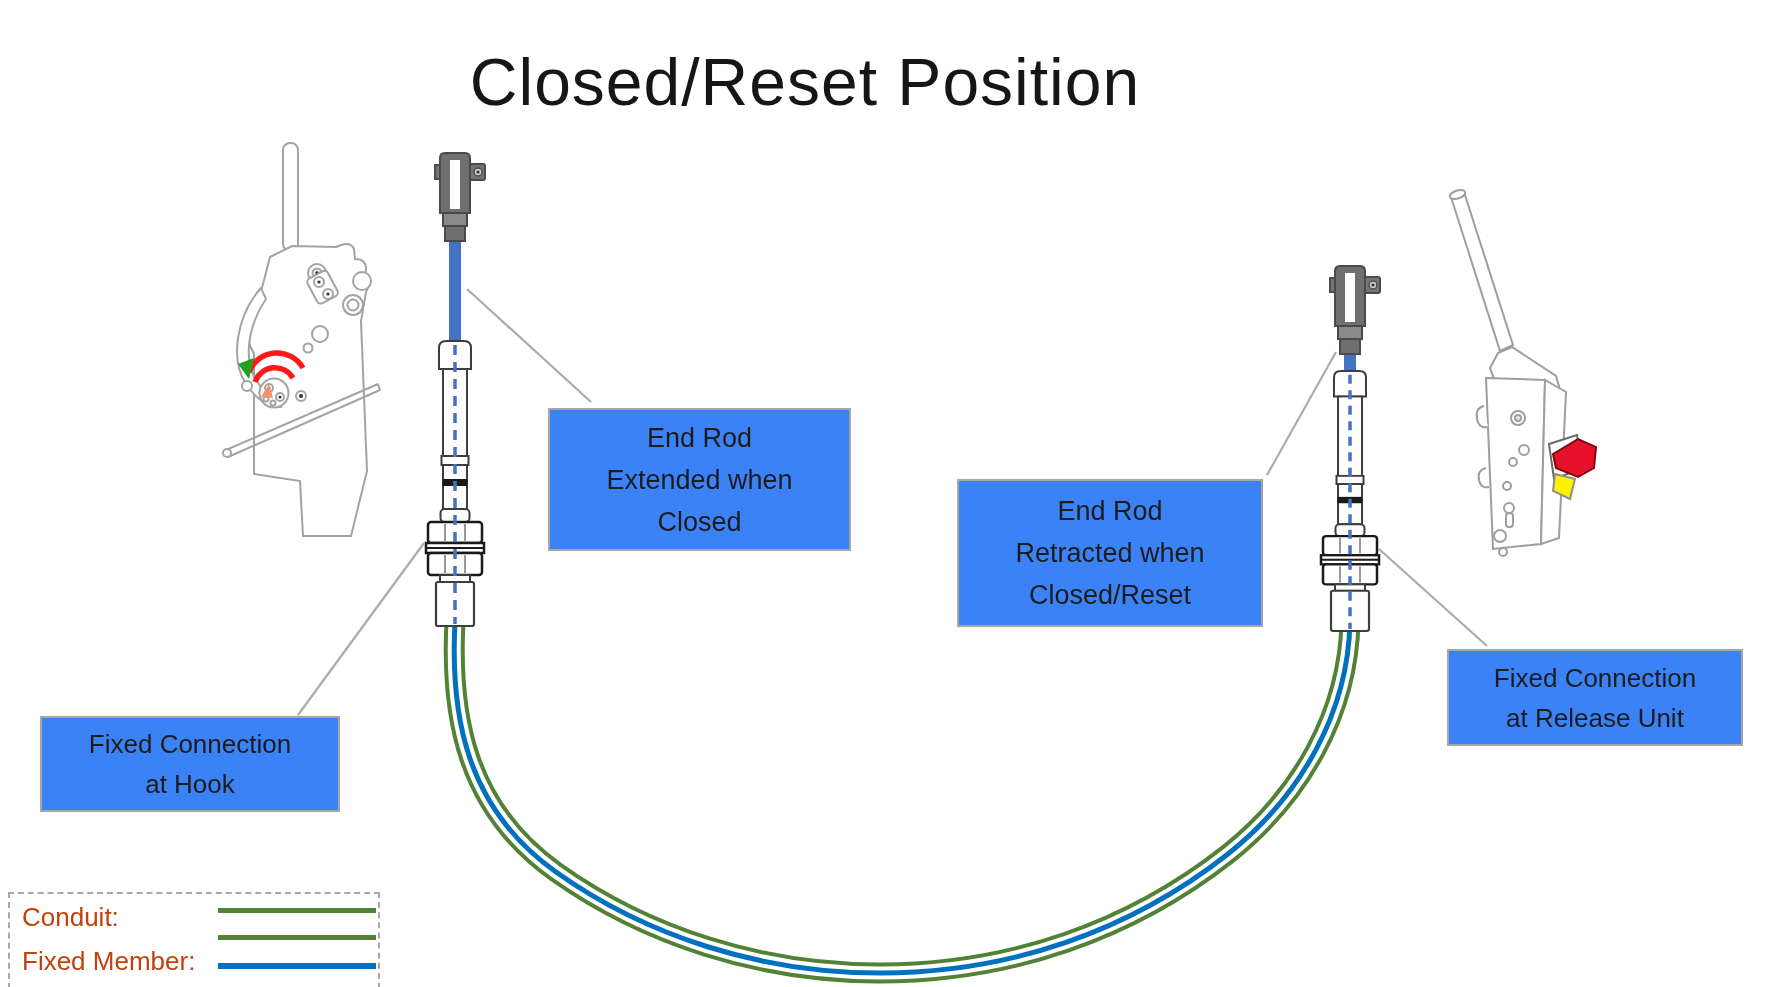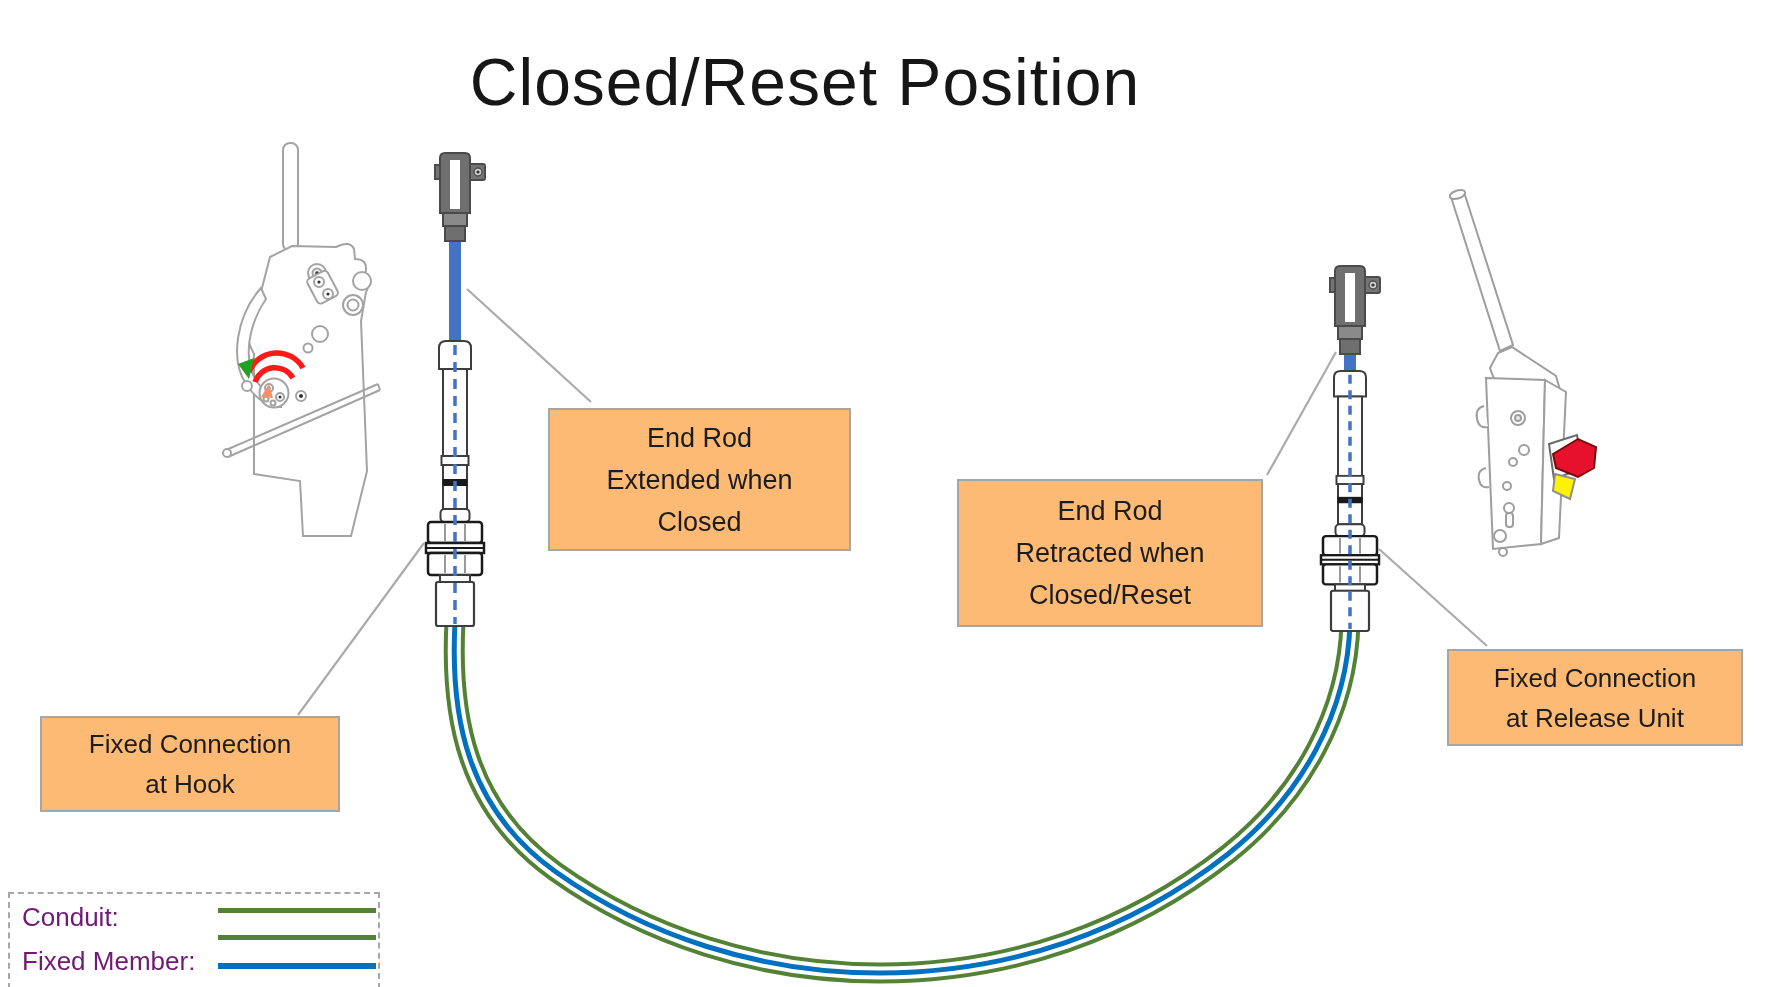--- a/index.html
+++ b/index.html
@@ -6,30 +6,30 @@
   #stage{
     position:relative;width:1767px;height:987px;background:#fff;overflow:hidden;
     font-family:"Liberation Sans",sans-serif;color:#1a1a1a;margin-top:16px;
   }
   #artwork{position:absolute;left:0;top:0;}
   .title{
     position:absolute;left:0;top:28px;width:1610px;text-align:center;
     font-size:66px;font-weight:300;letter-spacing:1px;color:#161616;
   }
   .callout{
-    position:absolute;background:#fdba74;border:2px solid var(--callout-border-gray,#a6a6a6);
+    position:absolute;background:#3b82f6;border:2px solid var(--callout-border-gray,#a6a6a6);
     box-sizing:border-box;text-align:center;white-space:pre-line;
     font-size:27px;line-height:42px;color:#1c1c1c;
     display:flex;align-items:center;justify-content:center;
   }
   .legend{
     position:absolute;left:8px;top:876px;width:372px;height:97px;box-sizing:border-box;
     border:2px dashed #a8a8a8;background:#fff;
   }
-  .legend .lg-label{position:absolute;left:12px;font-size:26px;color:#701a75;}
+  .legend .lg-label{position:absolute;left:12px;font-size:26px;color:#c2410c;}
   .legend .bar{position:absolute;left:208px;width:158px;}
   .bar-green{height:5px;background:var(--conduit-green,#538135);}
   .bar-blue{height:6px;background:var(--inner-member-blue,#0070C0);}
 </style>
 </head>
 <body>
 
 <div id="stage">
 
   <svg id="artwork" width="1767" height="987" viewBox="0 0 1767 987">

